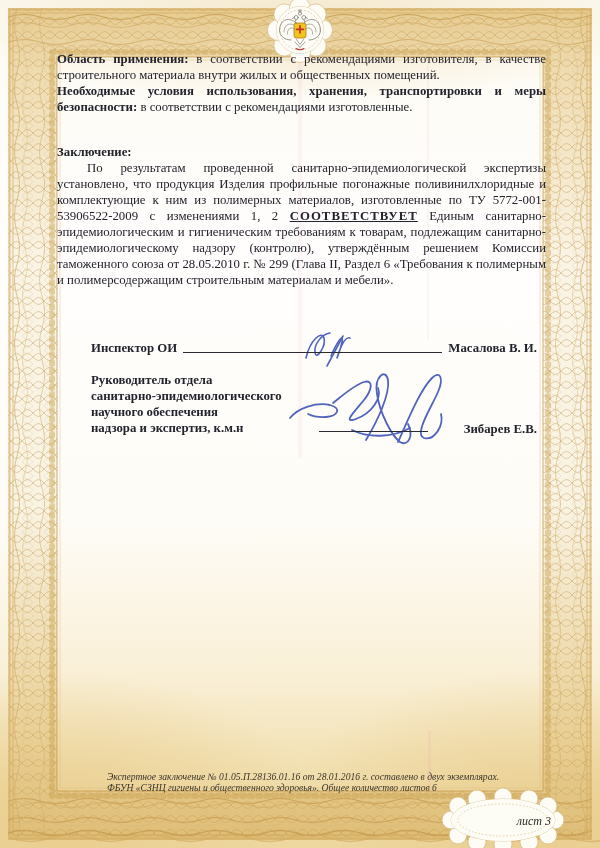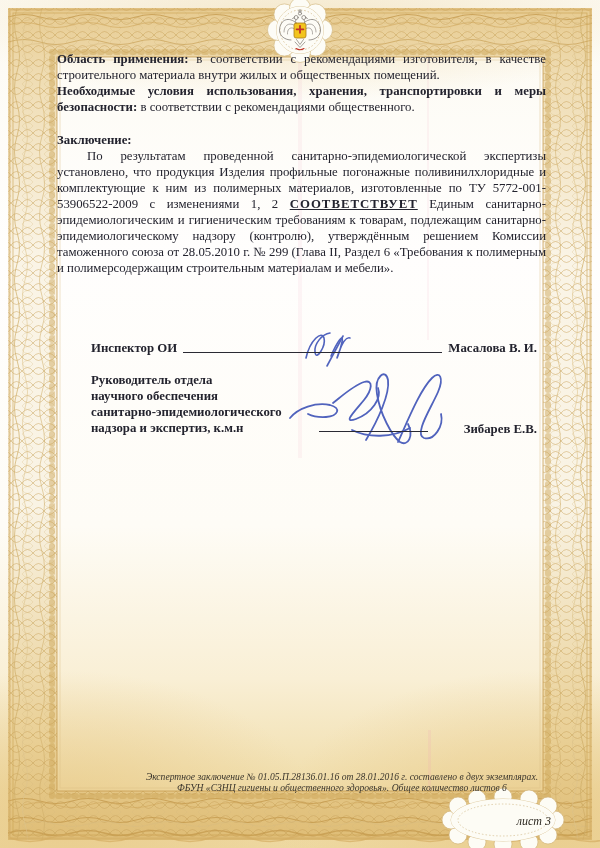--- a/index.html
+++ b/index.html
@@ -13,38 +13,38 @@
     color:#23232e;
   }
   .backdrop{position:absolute;left:0;top:0;width:600px;height:848px;}
   .content{
     position:absolute;left:57px;top:51px;width:489px;
     font-size:12.8px;line-height:16px;text-align:justify;
   }
   .content p{margin:0;}
   .content b{font-weight:bold;}
   p.marking{margin-top:9px;}
-  p.conclusion-label{margin-top:17px;}
+  p.conclusion-label{margin-top:29px;}
   p.conclusion-para{text-indent:30px;}
   .emph{font-weight:bold;text-decoration:underline;letter-spacing:1px;}
   .signatures{
     position:absolute;left:91px;top:340px;width:446px;
     font-size:12.8px;line-height:15px;font-weight:bold;
   }
   .sig-row1{display:flex;align-items:center;}
   .sig-row2{display:flex;align-items:flex-end;margin-top:17px;gap:28px;}
   .sig-role{white-space:nowrap;}
   .sig-role2{width:200px;}
   .sig-role2 div{margin-bottom:1px;}
   .sig-rule{flex:1;border-bottom:1.2px solid #2a2a33;margin:0 6px 3px 6px;height:12px;}
   .sig-rule2{flex:1;border-bottom:1.2px solid #2a2a33;margin:0 8px 5px 0;height:12px;}
   .sig-name{white-space:nowrap;}
   .footer-note{
     position:absolute;right:23px;top:772px;width:470px;
-    text-align:center;font-style:italic;
+    text-align:left;font-style:italic;
     font-size:9.6px;line-height:10.8px;color:#3a352c;
   }
   .sheet-label{
     position:absolute;left:455px;top:814px;width:96px;
     text-align:right;font-style:italic;font-size:12px;color:#2e2a22;
   }
 </style>
 </head>
 <body>
 
@@ -197,36 +197,36 @@
       <path d="M290,418 C298,408 316,402 330,405 C342,408 338,416 326,417 C318,417.5 312,416 308,414"></path>
       <path d="M333,403 C342,396 354,385 364,382 C374,379 372,390 364,400 C354,412 342,424 356,419 C372,413 382,398 378,388"></path>
       <path d="M366,440 C378,420 390,394 388,380 C386,368 374,376 377,394 C380,414 392,436 400,442 C408,447 414,436 408,424"></path>
       <path d="M352,430 C368,438 392,438 410,428"></path>
       <path d="M398,442 C408,420 420,390 432,378 C440,370 444,378 438,392 C430,410 414,434 424,438 C434,441 444,426 441,414"></path>
     </g>
   </svg>
 
   <div class="content">
     <p><b>Область применения:</b><span> в соответствии с рекомендациями изготовителя, в качестве строительного материала внутри жилых и общественных помещений.</span></p>
-    <p><b>Необходимые условия использования, хранения, транспортировки и меры безопасности:</b><span> в соответствии с рекомендациями общественного.</span></p>
+    <p><b>Необходимые условия использования, хранения, транспортировки и меры безопасности:</b><span> в соответствии с рекомендациями изготовленные.</span></p>
     <p class="conclusion-label"><b>Заключение:</b></p>
     <p class="conclusion-para"><span>По результатам проведенной санитарно-эпидемиологической экспертизы установлено, что продукция Изделия профильные погонажные поливинилхлоридные и комплектующие к ним из полимерных материалов, изготовленные по ТУ 5772-001-53906522-2009 с изменениями 1, 2 </span><span class="emph">СООТВЕТСТВУЕТ</span><span> Единым санитарно-эпидемиологическим и гигиеническим требованиям к товарам, подлежащим санитарно-эпидемиологическому надзору (контролю), утверждённым решением Комиссии таможенного союза от 28.05.2010 г. № 299 (Глава II, Раздел 6 «Требования к полимерным и полимерсодержащим строительным материалам и мебели».</span></p>
   </div>
 
   <div class="signatures">
     <div class="sig-row1">
       <span class="sig-role">Инспектор ОИ</span>
       <span class="sig-rule"></span>
       <span class="sig-name">Масалова В. И.</span>
     </div>
     <div class="sig-row2">
       <span class="sig-role2">
         <div>Руководитель отдела</div>
+        <div>санитарно-эпидемиологического</div>
         <div>научного обеспечения</div>
-        <div>санитарно-эпидемиологического</div>
         <div>надзора и экспертиз, к.м.н</div>
       </span>
       <span class="sig-rule2"></span>
       <span class="sig-name">Зибарев Е.В.</span>
     </div>
   </div>
 
   <div class="footer-note">
     <div>Экспертное заключение № 01.05.П.28136.01.16 от 28.01.2016  г. составлено в двух экземплярах.</div>
     <div>ФБУН «СЗНЦ гигиены и общественного здоровья». Общее количество листов 6</div>

